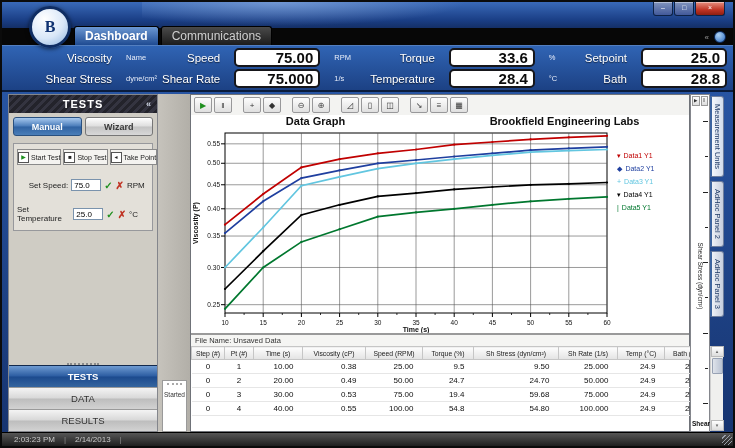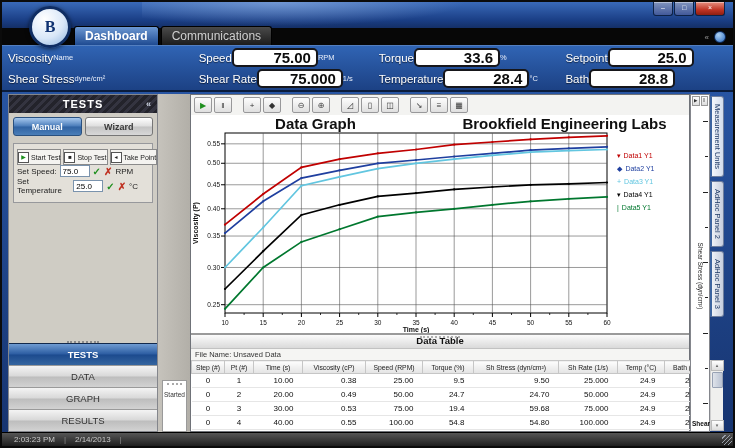--- a/index.html
+++ b/index.html
@@ -13,59 +13,59 @@
   .logo{position:absolute;left:27px;top:4px;width:36px;height:36px;border-radius:50%;background:radial-gradient(circle at 35% 28%,#ffffff,#d9e7f8 55%,#8fb4e0);border:3px solid #0f2d63;z-index:9;display:flex;align-items:center;justify-content:center;color:#103271;font-weight:bold;font-size:16px;font-family:"Liberation Serif",serif;box-shadow:0 1px 4px rgba(0,0,0,.6);}
   
   .tabbar{height:17px;background:#070707;display:flex;align-items:flex-end;padding-left:72px;position:relative;flex:0 0 auto;}
   .tab{font-size:12px;padding:2px 10px;color:#cfcfcf;background:linear-gradient(#4a4a4a,#1c1c1c);border:1px solid #000;border-bottom:none;border-radius:3px 3px 0 0;margin-right:2px;cursor:default;}
   .tab.active{background:linear-gradient(#6b97d2,#1f4b92);color:#fff;font-weight:bold;}
   .tab-extras{position:absolute;right:7px;top:3px;display:flex;gap:5px;align-items:center;}
   .chev{color:#9a9a9a;font-size:8px;}
   .globe{width:10px;height:10px;border-radius:50%;background:radial-gradient(circle at 35% 30%,#aed2f4,#2a6bc0);border:1px solid #0d2b5e;}
   
   .dashboard{height:44px;background:linear-gradient(#3064b4,#1c4184);border-top:1px solid #537fc0;border-bottom:2px solid #0a1c3c;display:grid;grid-template-columns:1.18fr 1fr 1fr 1fr;align-content:center;row-gap:3px;padding:0 6px 0 6px;flex:0 0 auto;}
-  .dfield{display:flex;align-items:center;gap:0;height:18px;}
+  .dfield{display:flex;align-items:center;justify-content:flex-end;gap:14px;height:18px;}
   .dlabel{color:#fff;font-size:11.5px;text-shadow:0 1px 1px rgba(0,0,0,.6);white-space:nowrap;}
   .dvalue{background:#fff;border:2px solid #16161a;border-radius:5px;font-size:15px;font-weight:bold;color:#0c0c0c;text-align:right;padding:0 5px;box-sizing:border-box;width:86px;height:19px;line-height:15px;}
   .dfield.wide .dvalue{width:110px;}
   .dunit{color:#e8eefa;font-size:7.5px;width:36px;text-align:left;line-height:8px;}
   
   .main{flex:1;display:flex;padding:2px 4px 0 6px;box-sizing:border-box;min-height:0;}
   
   .sidebar{width:150px;flex:0 0 auto;display:flex;flex-direction:column;background:#cfccc4;border:1px solid #84868c;box-sizing:border-box;}
   .tests-header{height:18px;flex:0 0 auto;background:repeating-linear-gradient(135deg,#23232b 0 3px,#343440 3px 6px);color:#fff;font-weight:bold;font-size:11px;display:flex;align-items:center;justify-content:center;position:relative;letter-spacing:1px;}
   .tests-collapse{position:absolute;right:5px;font-size:9px;color:#cfd6e4;}
   .sb-row{display:flex;gap:3px;padding:4px 4px 0;}
   .sb-btn{flex:1;height:17px;background:linear-gradient(#fefefe,#dedede 48%,#c3c3c3 52%,#d8d8d8);border:1px solid #767676;border-radius:3px;font-size:9px;font-weight:bold;color:#3a3a3a;display:flex;align-items:center;justify-content:center;box-shadow:inset 0 1px 0 #fff;cursor:default;white-space:nowrap;}
   .sb-btn.active{background:linear-gradient(#a6c8ee,#4a7cba 48%,#2f62a2 52%,#4a7eb8);color:#fff;border-color:#29507f;box-shadow:none;}
   .test-controls{margin:7px 4px 0;background:#e3e0d9;border:1px solid #97989c;padding:5px 3px 7px;}
   .tc-row{display:flex;gap:2px;}
   .tc-btn{flex:1;height:14px;background:#f4f3f0;border:1px solid #8a8a8a;font-size:7px;color:#222;display:flex;align-items:center;gap:2px;justify-content:center;cursor:default;white-space:nowrap;}
   .tc-ico{width:9px;height:9px;border:1px solid #555;background:#fff;font-size:6px;line-height:8px;text-align:center;flex:0 0 auto;}
-  .set-row{display:flex;align-items:center;gap:3px;margin-top:0;font-size:8px;color:#222;}
+  .set-row{display:flex;align-items:center;justify-content:flex-end;gap:3px;margin-top:14px;font-size:8px;color:#222;}
   .set-input{width:30px;height:12px;border:1px solid #7a93ad;background:#fff;font-size:8px;padding:0 2px;box-sizing:border-box;font-family:"Liberation Sans",sans-serif;}
   .check{color:#1e8f1e;font-weight:bold;font-size:10px;}
   .cross{color:#c03424;font-weight:bold;font-size:10px;}
   .set-unit{width:22px;}
   .sidebar-spacer{flex:1;}
   .grip{height:5px;display:flex;justify-content:center;align-items:flex-end;}
   .grip i{display:block;width:32px;border-top:2px dotted #8a8a8a;height:0;}
   .nav-btn{height:21px;flex:0 0 auto;border-top:1px solid #9a9a9a;background:linear-gradient(#f4f4f4,#d8d8d8 48%,#bdbdbd 52%,#d2d2d2);font-size:9.5px;color:#333;display:flex;align-items:center;justify-content:center;cursor:default;}
   .nav-btn.active{background:linear-gradient(#6f9bd2,#2c5da2 48%,#1c4a8e 52%,#35659f);color:#fff;font-weight:bold;border-top:1px solid #12294d;}
   
   .splitter{width:32px;flex:0 0 auto;background:linear-gradient(90deg,#c6c3bc,#b2afa8);position:relative;}
   .started{position:absolute;left:4px;top:286px;width:25px;height:52px;background:#fff;border:1px solid #9a9a9a;font-size:6.5px;color:#333;text-align:center;padding-top:10px;box-sizing:border-box;}
   .started::before{content:"";position:absolute;top:2px;left:4px;right:4px;border-top:2px dotted #aaa;}
   
   .content{flex:1;display:flex;flex-direction:column;background:#fff;border:1px solid #6f7278;min-width:0;}
   .graph-panel{height:238px;flex:0 0 auto;display:flex;flex-direction:column;}
   .gtoolbar{height:18px;flex:0 0 auto;display:flex;align-items:center;gap:2px;padding:1px 3px;background:#f3f3f1;}
   .gt-btn{width:16px;height:14px;border:1px solid #98989a;background:linear-gradient(#fdfdfd,#dfdfdf);border-radius:2px;font-size:8px;color:#333;display:flex;align-items:center;justify-content:center;cursor:default;}
   .gt-gap{width:7px;}
-  .gtitles{height:12px;flex:0 0 auto;display:flex;font-size:15px;font-weight:bold;color:#101010;}
+  .gtitles{height:12px;flex:0 0 auto;display:flex;font-size:11px;font-weight:bold;color:#101010;}
   .gtitles span{flex:1;text-align:center;white-space:nowrap;}
   .graph-body{flex:1;display:flex;min-height:0;}
   .legend{width:78px;flex:0 0 auto;padding-top:22px;font-size:7px;}
   .leg-item{display:flex;gap:3px;align-items:center;height:13px;padding-left:6px;white-space:nowrap;}
   
   .table-panel{flex:1;display:flex;flex-direction:column;border-top:2px solid #9a9a9a;min-height:0;}
   .table-title{height:13px;flex:0 0 auto;background:linear-gradient(#fbfbfb,#dadada);font-size:9.5px;font-weight:bold;text-align:center;border-bottom:1px solid #c2c2c2;position:relative;color:#111;}
   .table-title::before{content:"";position:absolute;top:1px;left:46%;width:40px;border-top:2px dotted #b0b0b0;}
   .file-name{height:10px;flex:0 0 auto;font-size:7.5px;color:#333;padding:1px 0 0 4px;background:#f5f5f3;}
   .dtable-wrap{flex:1;display:flex;min-height:0;}
@@ -199,21 +199,20 @@
         </div>
       </div>
 
       <div class="sidebar-spacer"></div>
       <div class="grip">
           <i></i>
         </div>
       <div id="sb-nav">
           <div class="nav-btn active">TESTS</div>
           <div class="nav-btn">DATA</div>
-          <div class="nav-btn">GRAPH</div>
           <div class="nav-btn">RESULTS</div>
         </div>
     </div>
 
     <div class="splitter">
       <div class="started">
         <span>Started</span>
       </div>
     </div>
 
@@ -392,21 +391,20 @@
               </div>
               <div class="leg-item">
                 <span style="color: rgb(0, 119, 46);">|</span>
                 <span style="color: rgb(0, 119, 46);">Data5 Y1</span>
               </div>
             </div>
         </div>
       </div>
 
       <div class="table-panel">
-        <div class="table-title">Data Table</div>
         <div class="file-name">File Name: Unsaved Data</div>
         <div class="dtable-wrap">
           <table class="dt" id="dtable">
               <thead>
                 <tr>
                   <th style="width: 30px;">Step (#)</th>
                   <th style="width: 26px;">Pt (#)</th>
                   <th style="width: 46px;">Time (s)</th>
                   <th style="width: 60px;">Viscosity (cP)</th>
                   <th style="width: 54px;">Speed (RPM)</th>

